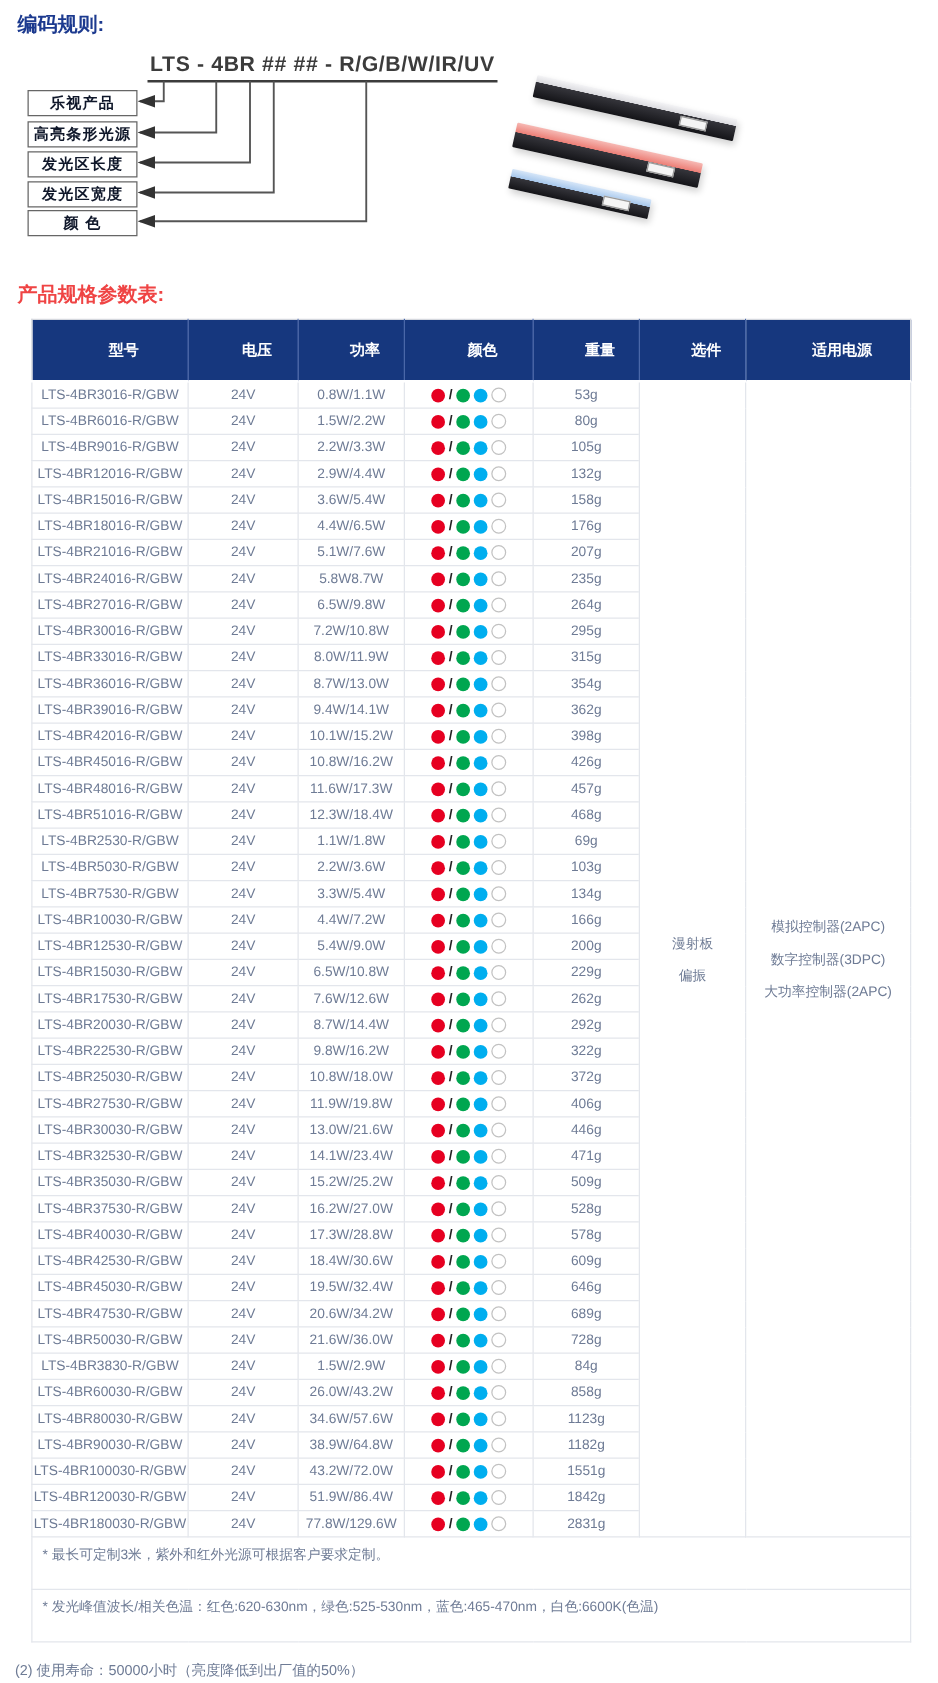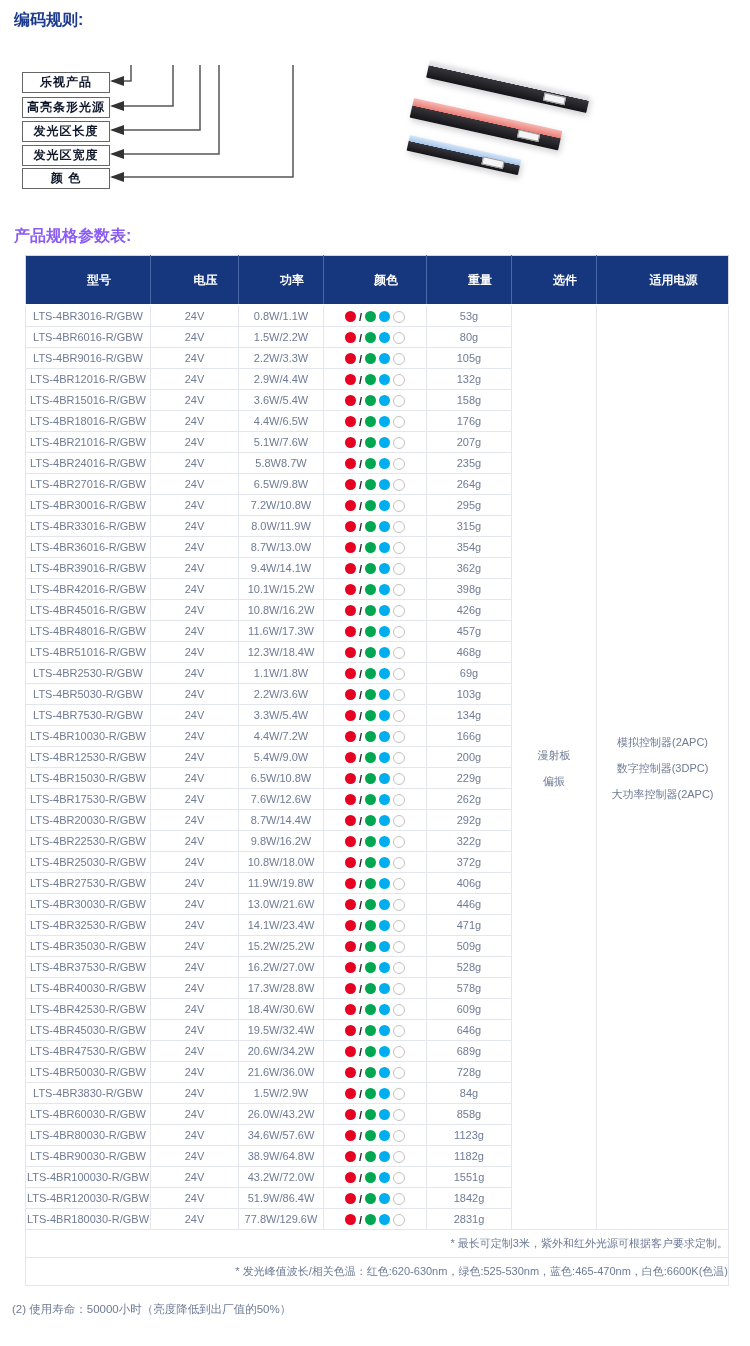--- a/index.html
+++ b/index.html
@@ -21,47 +21,48 @@
   .bar{position:absolute;transform-origin:left top;border-radius:1px;box-shadow:2px 3px 6px rgba(0,0,0,.18);}
   .bar .label{position:absolute;right:14%;bottom:18%;width:20px;height:6px;background:#f5f5f5;border:1px solid #999;}
   .bar-white{left:30px;top:30px;width:164px;height:18px;transform:rotate(12.5deg);
      background:linear-gradient(180deg,#f4f4f6 0%,#dcdce0 30%,#35353b 32%,#141418 100%);}
   .bar-red{left:14px;top:68px;width:152px;height:20px;transform:rotate(12.5deg);
      background:linear-gradient(180deg,#f6b9b4 0%,#ec8078 38%,#35353b 40%,#141418 100%);}
   .bar-blue{left:10px;top:105px;width:114px;height:16px;transform:rotate(12.5deg);
      background:linear-gradient(180deg,#d6e6f8 0%,#a8c8ec 38%,#35353b 40%,#141418 100%);}
 
   
-  .table-title{margin:14px 16px 8px 14px;font-size:16px;font-weight:bold;color:#8b5cf6;}
+  .table-title{margin:14px 16px 8px 14px;font-size:16px;font-weight:bold;color:#ef4444;}
   table.spec{border-collapse:collapse;margin-left:25px;width:703px;table-layout:fixed;
              border:1px solid #d5d8de;font-size:11px;}
   table.spec th{background:#16377e;color:#ffffff;font-size:12px;font-weight:bold;height:46px;
                 border-right:1px solid #4a67a8;border-bottom:2px solid #ffffff;padding-left:23px;}
   table.spec th:last-child{border-right:none;text-align:center;}
   table.spec td{border:1px solid #e3e6ec;text-align:center;height:20px;padding:0;color:#6e7b95;
                 white-space:nowrap;overflow:hidden;}
   .dot{display:inline-block;width:11px;height:11px;border-radius:50%;vertical-align:middle;margin:0 1.5px;}
   .dot-red{background:var(--c-red,#e60021);}
   .dot-green{background:var(--c-green,#00a650);}
   .dot-blue{background:var(--c-blue,#00aeef);}
   .dot-white{background:var(--c-white,#fff);border:1px solid #c2c2c2;width:10px;height:10px;}
   .slash{font-weight:bold;color:#222;margin:0 1px;vertical-align:middle;}
   td.merged{vertical-align:middle;background:#fff;}
   td.merged div{line-height:26px;}
-  tr.note-row td{text-align:right;padding:6px 0 6px 8px;height:auto;color:#6e7b95;}
+  tr.note-row td{text-align:left;padding:6px 0 20px 8px;height:auto;color:#6e7b95;}
   .footer-notes{margin:10px 0 0 12px;font-size:11.5px;color:#6e7b95;}
   .footer-notes div{line-height:27px;}
 </style>
 </head>
 <body>
 
 <div class="page">
 
   <div class="coding">
     <h2 class="coding-title">编码规则:</h2>
+    <div class="code-line">LTS - 4BR ## ## - R/G/B/W/IR/UV</div>
 
     <svg class="connector-svg" viewBox="0 0 420 212">
       <g stroke="#555" stroke-width="1.5" fill="none">
         <polyline points="131,65 131,81 112,81"></polyline>
         <polyline points="173,65 173,106 112,106"></polyline>
         <polyline points="200,65 200,130 112,130"></polyline>
         <polyline points="219,65 219,154 112,154"></polyline>
         <polyline points="293,65 293,177 112,177"></polyline>
       </g>
       <g fill="#333">

